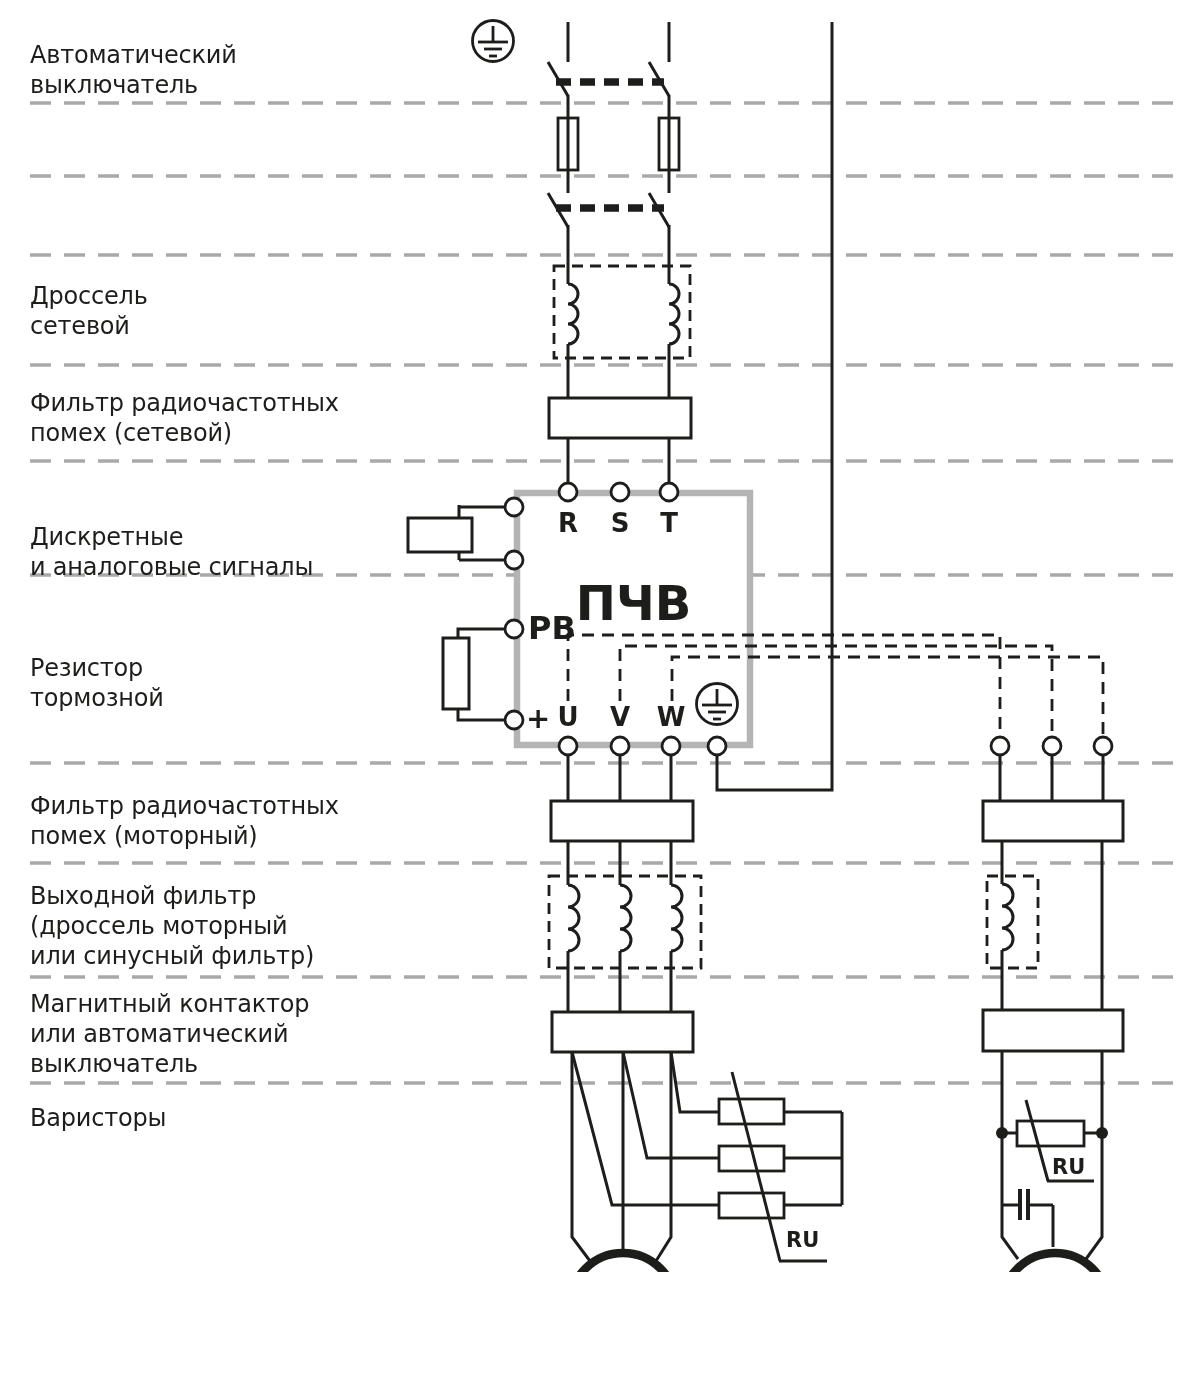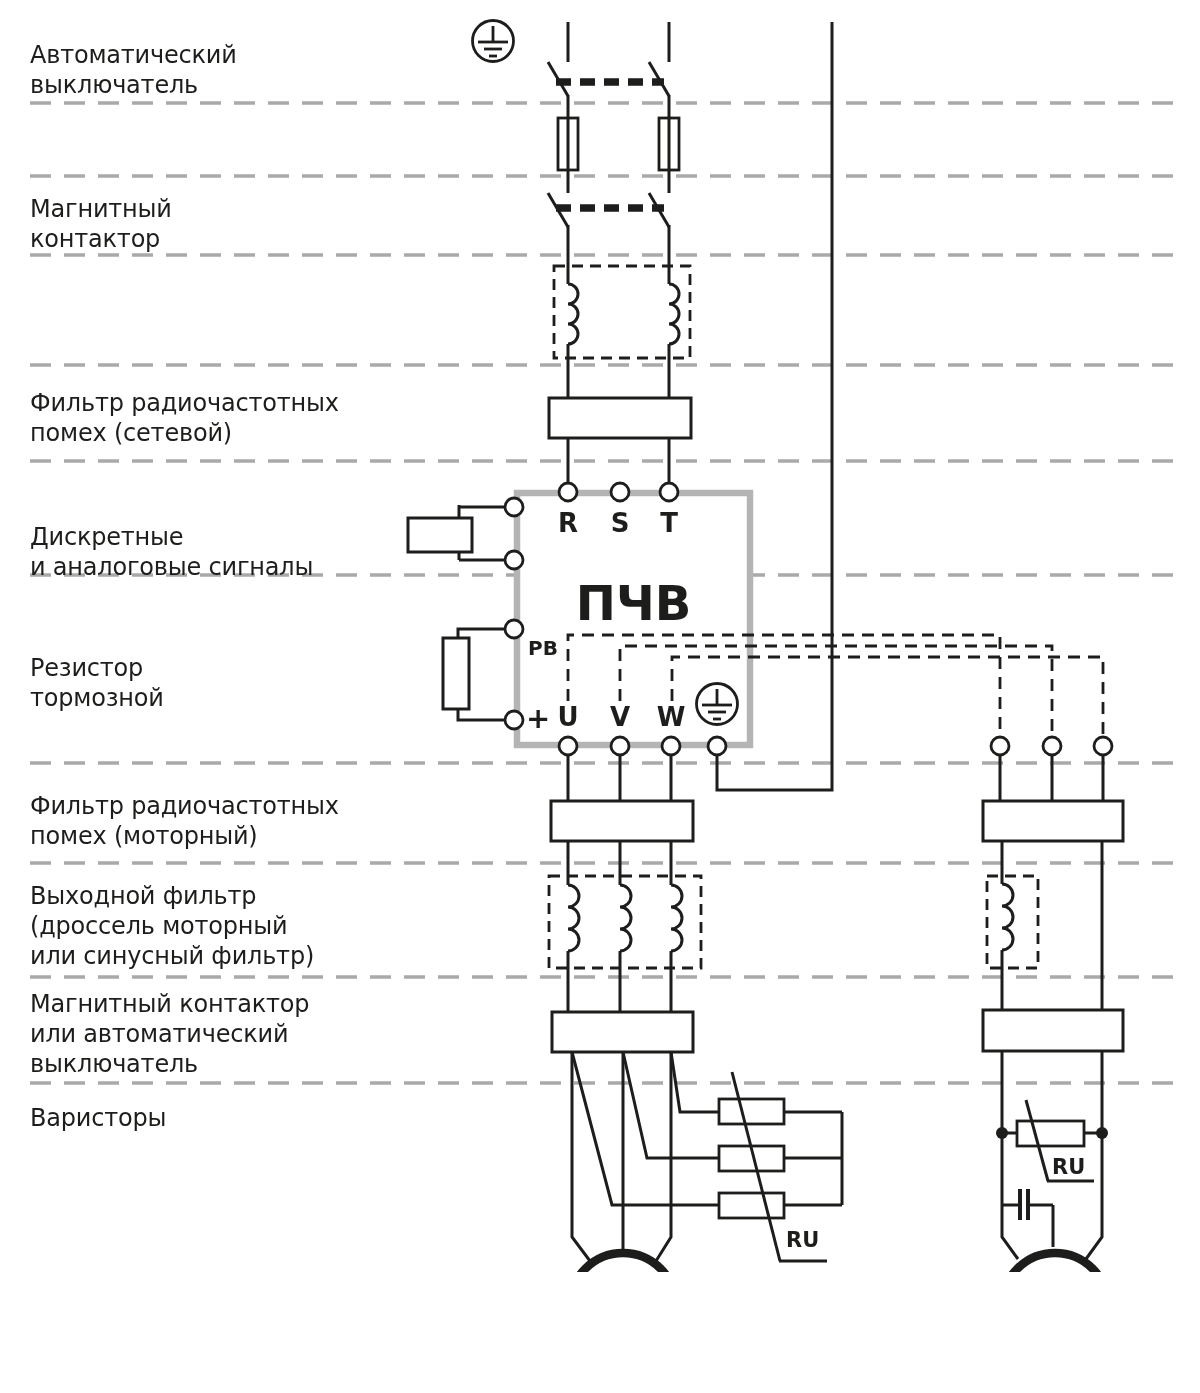--- a/index.html
+++ b/index.html
@@ -2,21 +2,21 @@
 <html><head>
 <meta charset="utf-8">
 <style>
   html,body{margin:0;padding:0;background:#fff;}
   #stage{position:relative;width:1200px;height:1272px;background:#ffffff;overflow:hidden;
          font-family:"DejaVu Sans","Liberation Sans",sans-serif;color:#1d1d1b;}
   #schematic{position:absolute;left:0;top:0;}
   .lbl{position:absolute;color:#1d1d1b;}
   .caption{left:30px;width:380px;font-size:24px;line-height:30px;white-space:pre-line;letter-spacing:-0.2px;}
   .term{font-size:26px;font-weight:700;line-height:26px;transform:translateX(-50%);}
-  .term-l{font-size:20px;font-weight:700;line-height:26px;margin-top:20px;}
+  .term-l{font-size:32px;font-weight:700;line-height:26px;}
   .plus{font-size:29px;font-weight:700;line-height:29px;}
   .device-name{left:517px;width:233px;text-align:center;top:582px;font-size:48px;font-weight:700;line-height:42px;}
   .ru{font-size:21px;font-weight:700;line-height:29px;}
   .motor-name{font-size:54px;line-height:49px;transform:translate(-50%,-50%);text-decoration:underline;}
 </style>
 </head>
 <body>
 
 <div id="stage">
 
@@ -189,22 +189,22 @@
     <circle cx="671" cy="746" r="9"></circle>
     <circle cx="717" cy="746" r="9"></circle>
     <circle cx="1000" cy="746" r="9"></circle>
     <circle cx="1052" cy="746" r="9"></circle>
     <circle cx="1103" cy="746" r="9"></circle>
   </g>
 </svg>
 
 <div class="lbl caption" style="top:40px">Автоматический
 выключатель</div>
-<div class="lbl caption" style="top:194px">Магнитный
-контактор</div>
+<div class="lbl caption" style="top:281px">Дроссель
+сетевой</div>
 <div class="lbl caption" style="top:388px">Фильтр радиочастотных
 помех (сетевой)</div>
 <div class="lbl caption" style="top:522px">Дискретные
 и аналоговые сигналы</div>
 <div class="lbl caption" style="top:653px">Резистор
 тормозной</div>
 <div class="lbl caption" style="top:791px">Фильтр радиочастотных
 помех (моторный)</div>
 <div class="lbl caption" style="top:881px">Выходной фильтр
 (дроссель моторный

